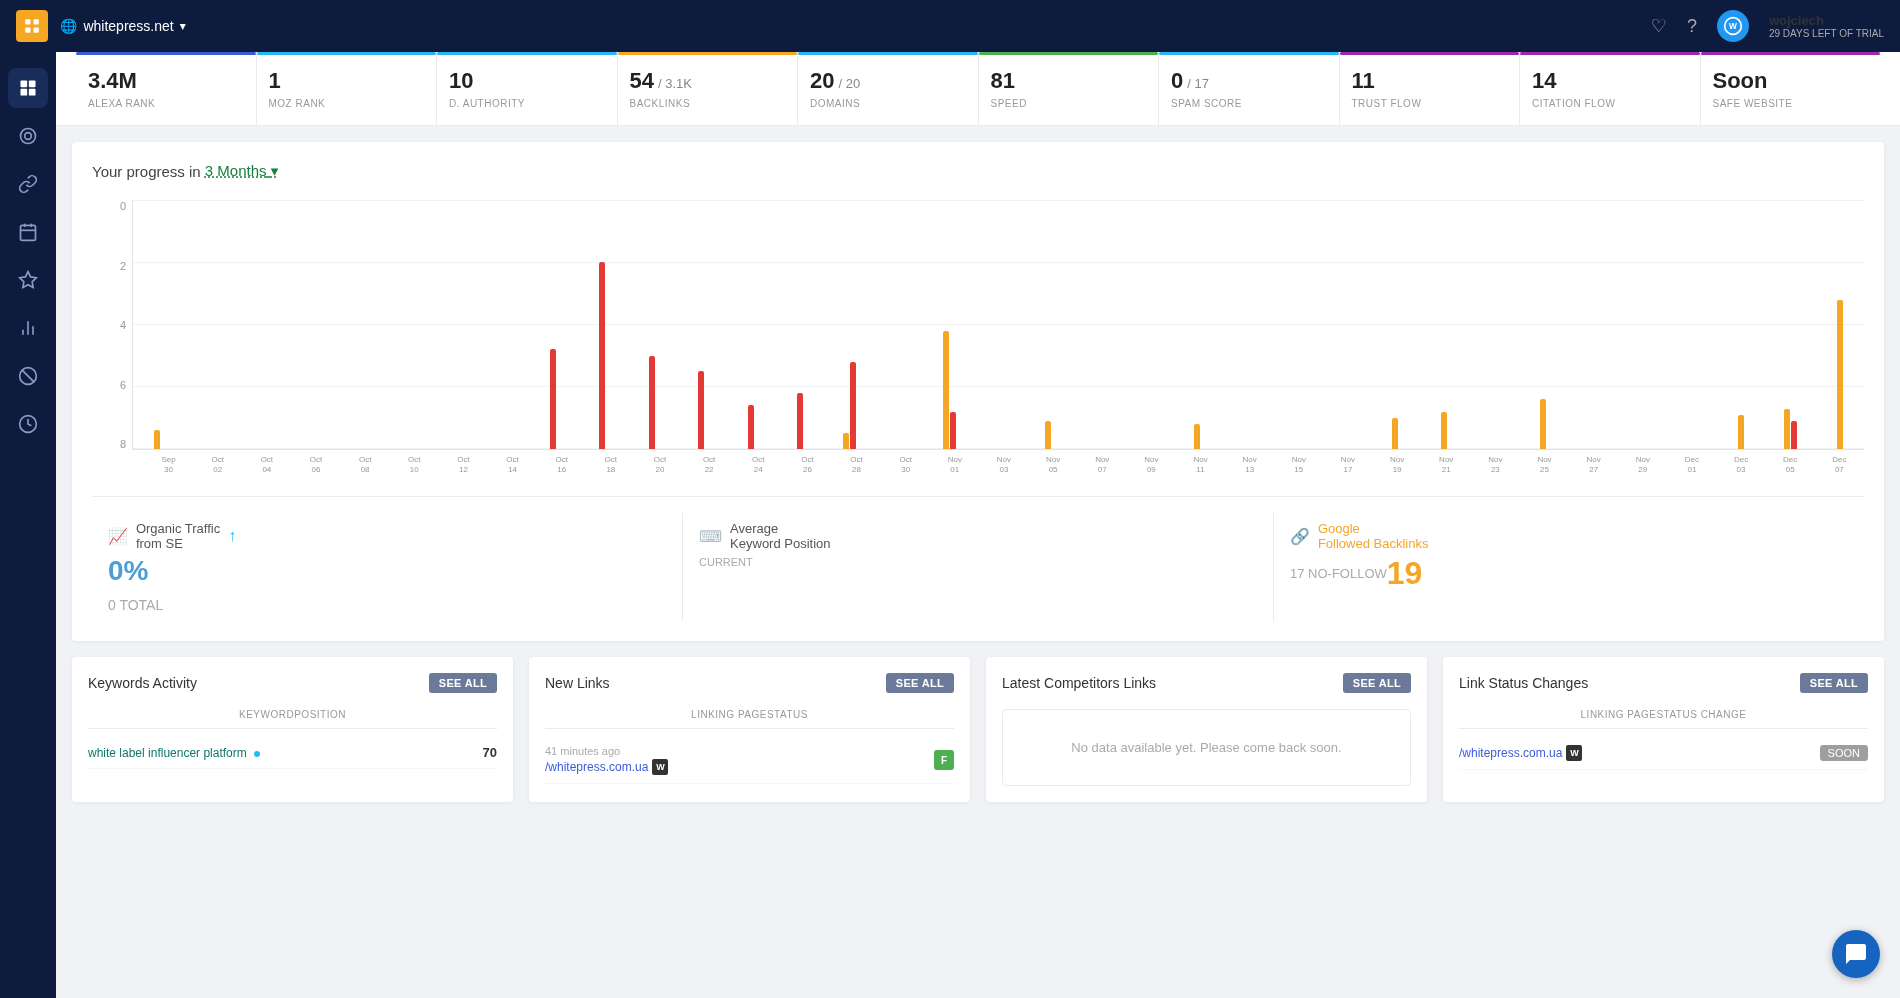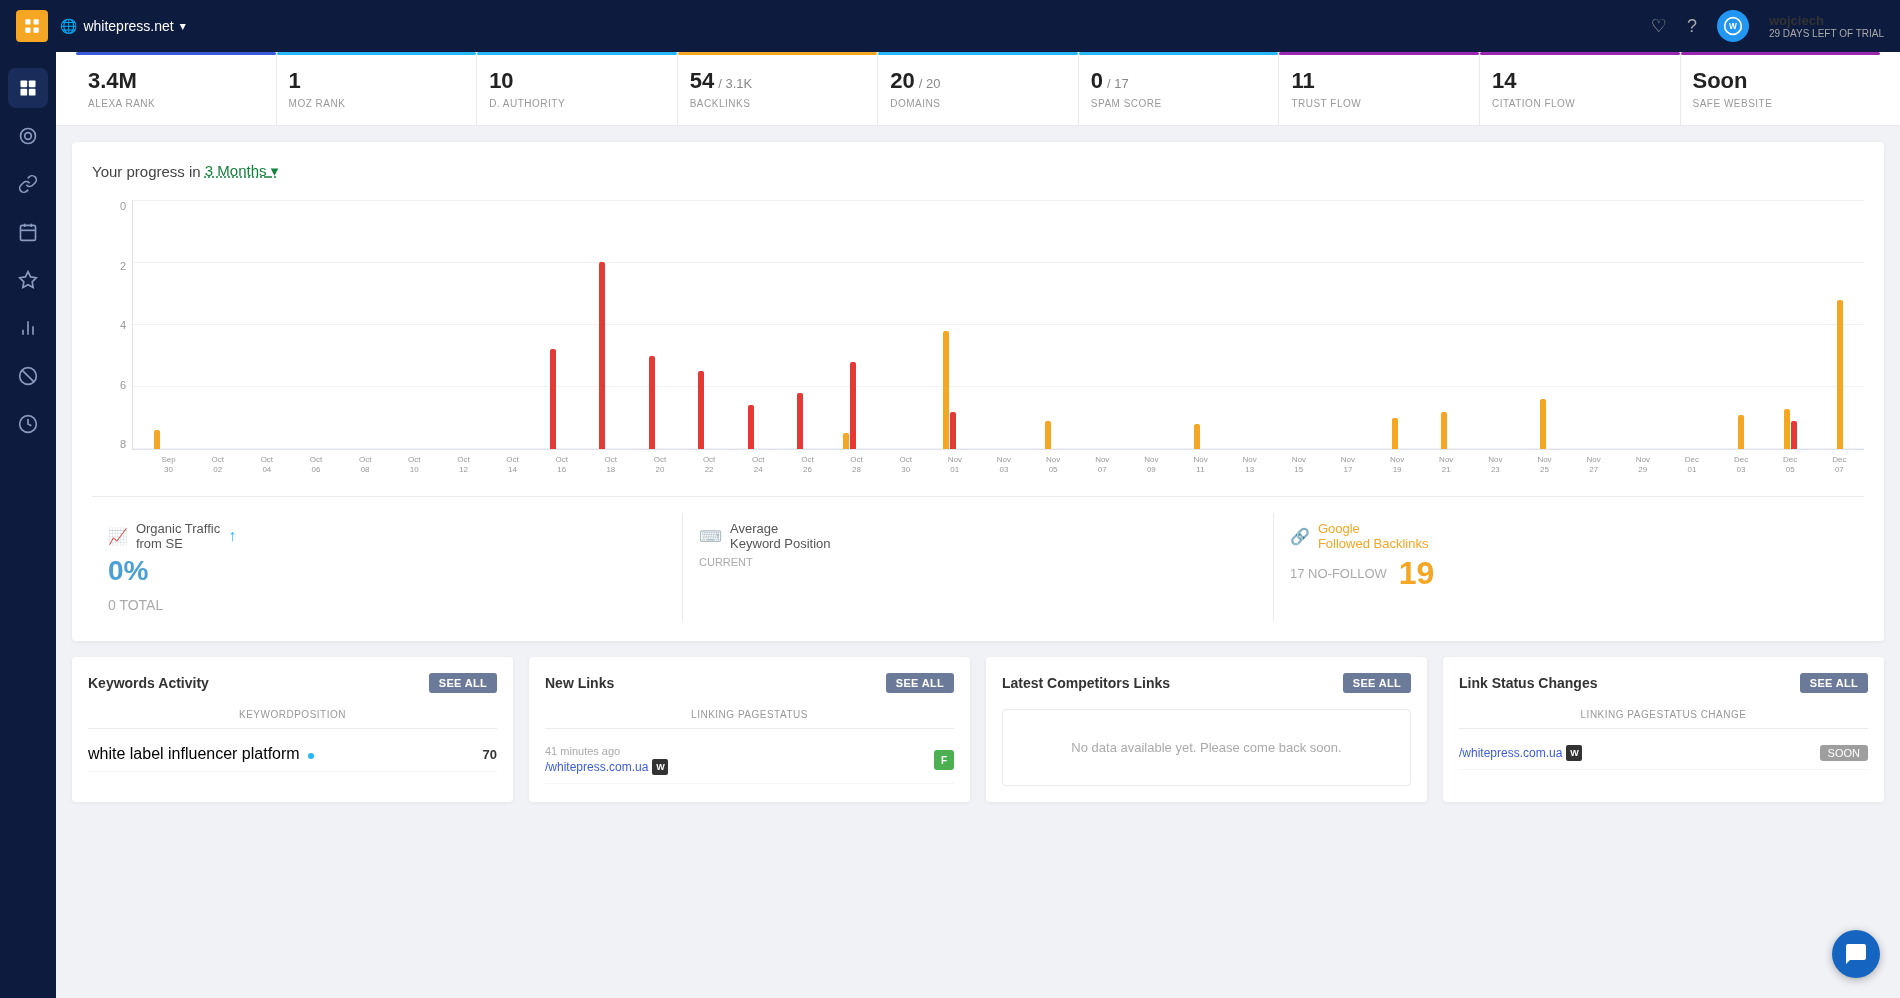--- a/index.html
+++ b/index.html
@@ -215,21 +215,21 @@
       background: white;
       border-radius: 4px;
       padding: 16px;
       box-shadow: 0 1px 4px rgba(0,0,0,0.06);
       min-width: 0;
     }
     .card-header {
       display: flex; align-items: center; justify-content: space-between;
       margin-bottom: 16px;
     }
-    .card-title { font-size: 14px; font-weight: 700; color: #333; }
+    .card-title { font-size: 14px; font-weight: 400; color: #333; }
     .see-all-btn {
       background: #6c7a99;
       color: white;
       border: none;
       padding: 4px 10px;
       border-radius: 3px;
       font-size: 11px;
       cursor: pointer;
       font-weight: 600;
       letter-spacing: 0.3px;
@@ -404,20 +404,27 @@
         </div>
         <div class="metric-label">BACKLINKS</div>
       </div>
       <div class="metric-item">
         <div class="metric-bar-top" style="background: rgb(41, 182, 246);"></div>
         <div class="metric-value">
           <span>20</span>
           <span class="sub">/ 20</span>
         </div>
         <div class="metric-label">DOMAINS</div>
+      </div>
+      <div class="metric-item">
+        <div class="metric-bar-top" style="background: rgb(76, 175, 80);"></div>
+        <div class="metric-value">
+          <span>81</span>
+        </div>
+        <div class="metric-label">SPEED</div>
       </div>
       <div class="metric-item">
         <div class="metric-bar-top" style="background: rgb(41, 182, 246);"></div>
         <div class="metric-value">
           <span>0</span>
           <span class="sub">/ 17</span>
         </div>
         <div class="metric-label">SPAM SCORE</div>
       </div>
       <div class="metric-item">
@@ -596,41 +603,41 @@
           <span style="color:#b0bec5; font-size:16px;">⌨</span>
           <span style="font-size:13px; color:#555;">Average<br>Keyword Position</span>
         </div>
         <div class="stat-sub" style="font-size:11px; color:#aaa; margin-top:5px;">CURRENT</div>
       </div>
       <div class="stat-item">
         <div class="stat-header">
           <span style="color:#f5a623; font-size:16px;">🔗</span>
           <span style="font-size:13px; color:#f5a623;">Google<br>Followed Backlinks</span>
         </div>
-        <div class="stat-value orange" style="display:flex; align-items:center; gap:12px;">
+        <div class="stat-value orange" style="display:flex; align-items:center; gap:0;">
           <span style="font-size:13px; color:#aaa; font-weight:400;">17 NO-FOLLOW</span>
           <span style="font-size:32px; font-weight:700; color:#f5a623;">19</span>
         </div>
       </div>
     </div>
   </div>
 
   <div class="cards-row">
 
     <div class="card">
       <div class="card-header">
         <span class="card-title">Keywords Activity</span>
         <button class="see-all-btn">SEE ALL</button>
       </div>
       <div class="card-col-headers">
         <span>KEYWORD</span>
         <span>POSITION</span>
       </div>
       <div class="card-row">
-        <span style="font-size:16px; color:#000000;">white label influencer platform
+        <span style="font-size:12px; color:#0f766e;">white label influencer platform
           <span style="display:inline-block; width:6px; height:6px; background:#29b6f6; border-radius:50%; margin-left:4px;"></span>
         </span>
         <span style="font-weight:600; color:#333;">70</span>
       </div>
     </div>
 
     <div class="card">
       <div class="card-header">
         <span class="card-title">New Links</span>
         <button class="see-all-btn">SEE ALL</button>

